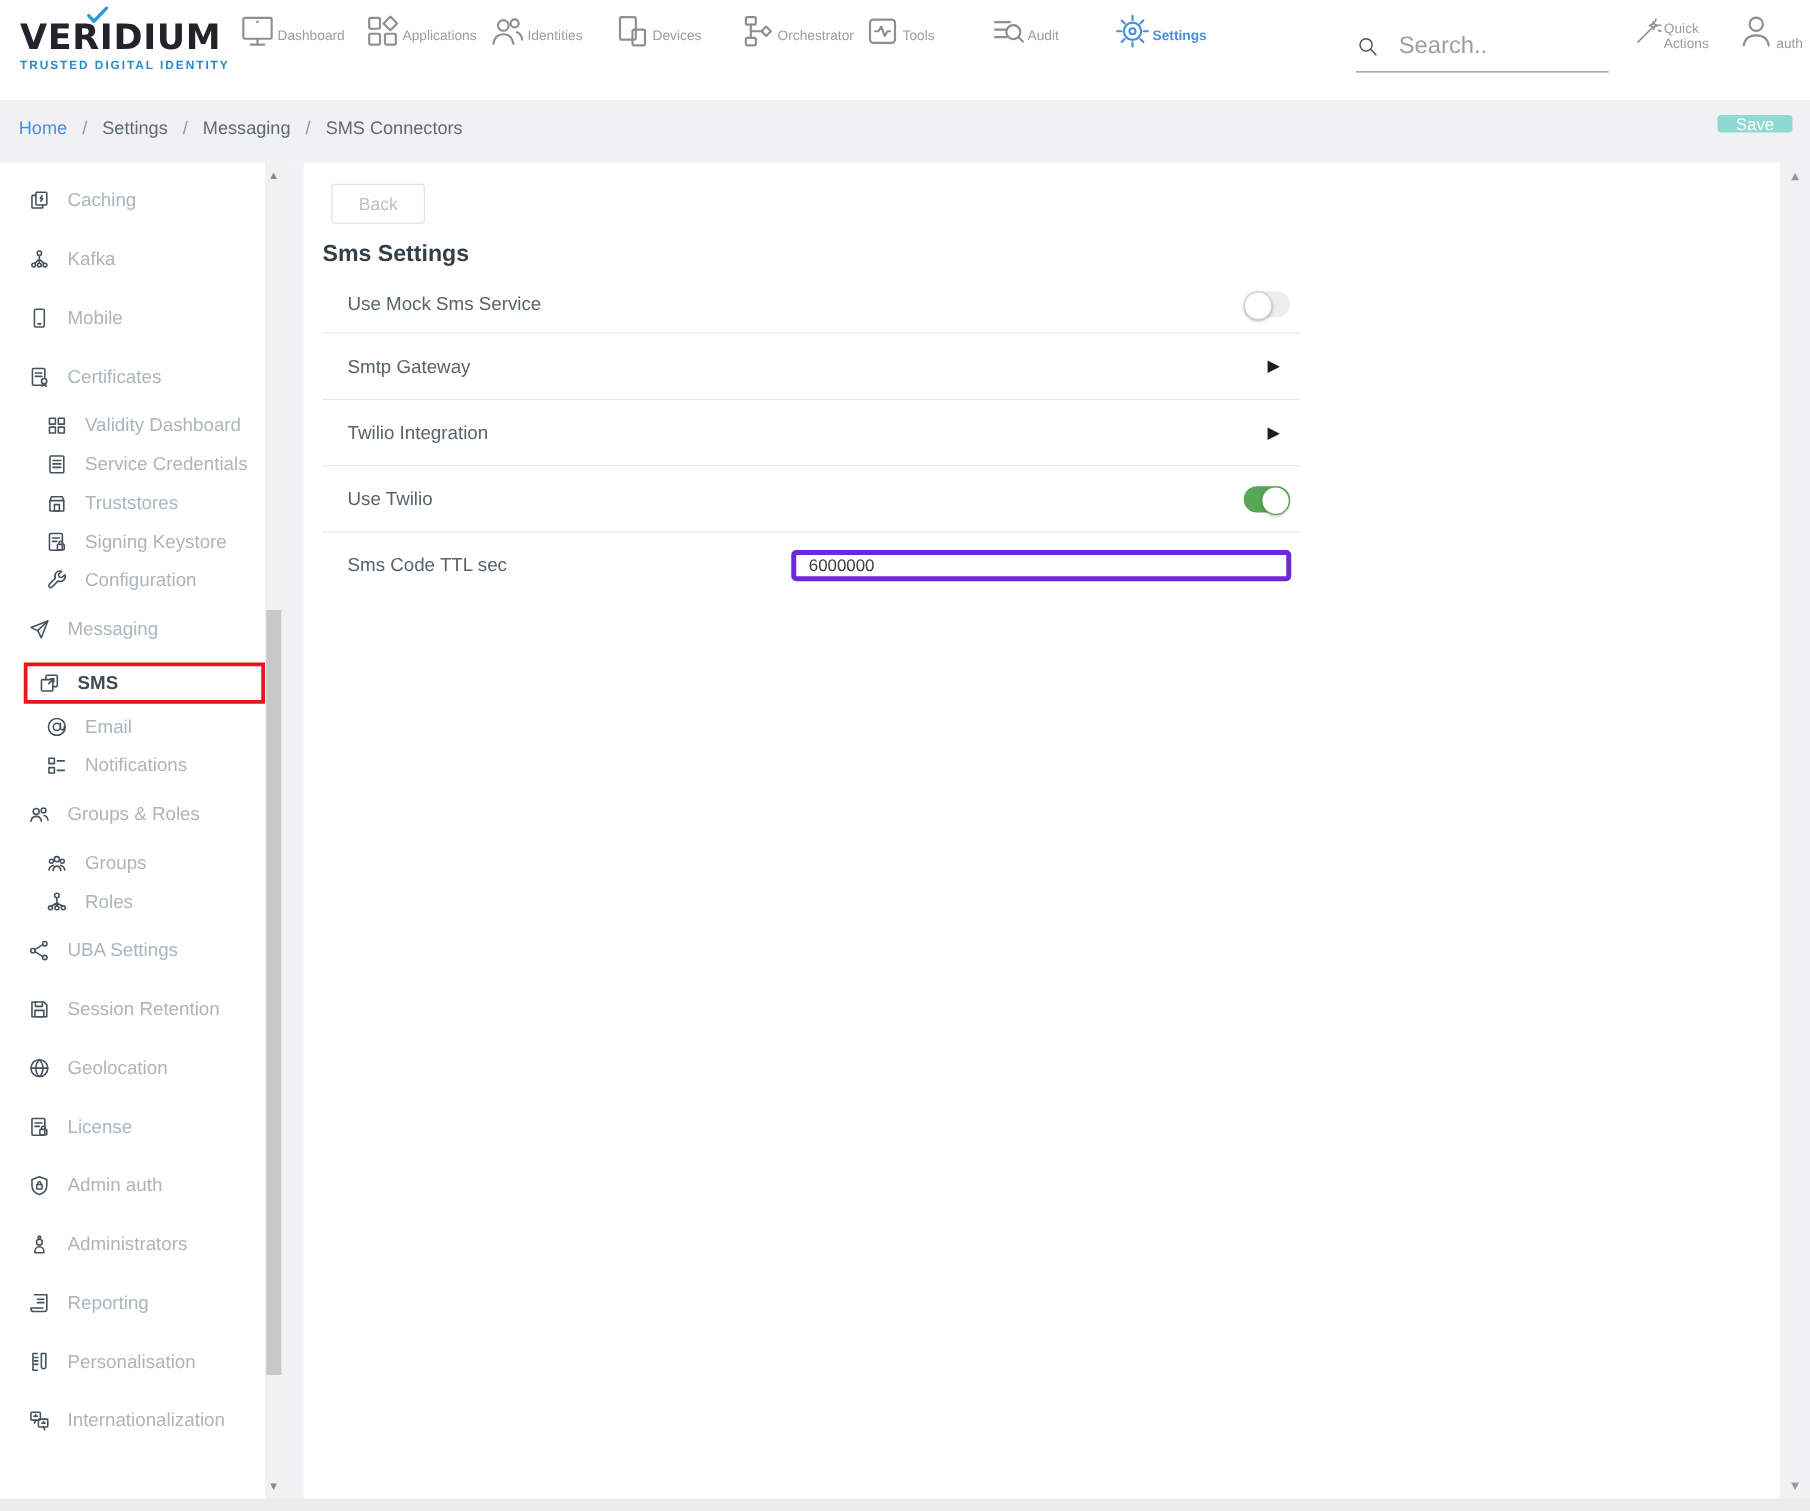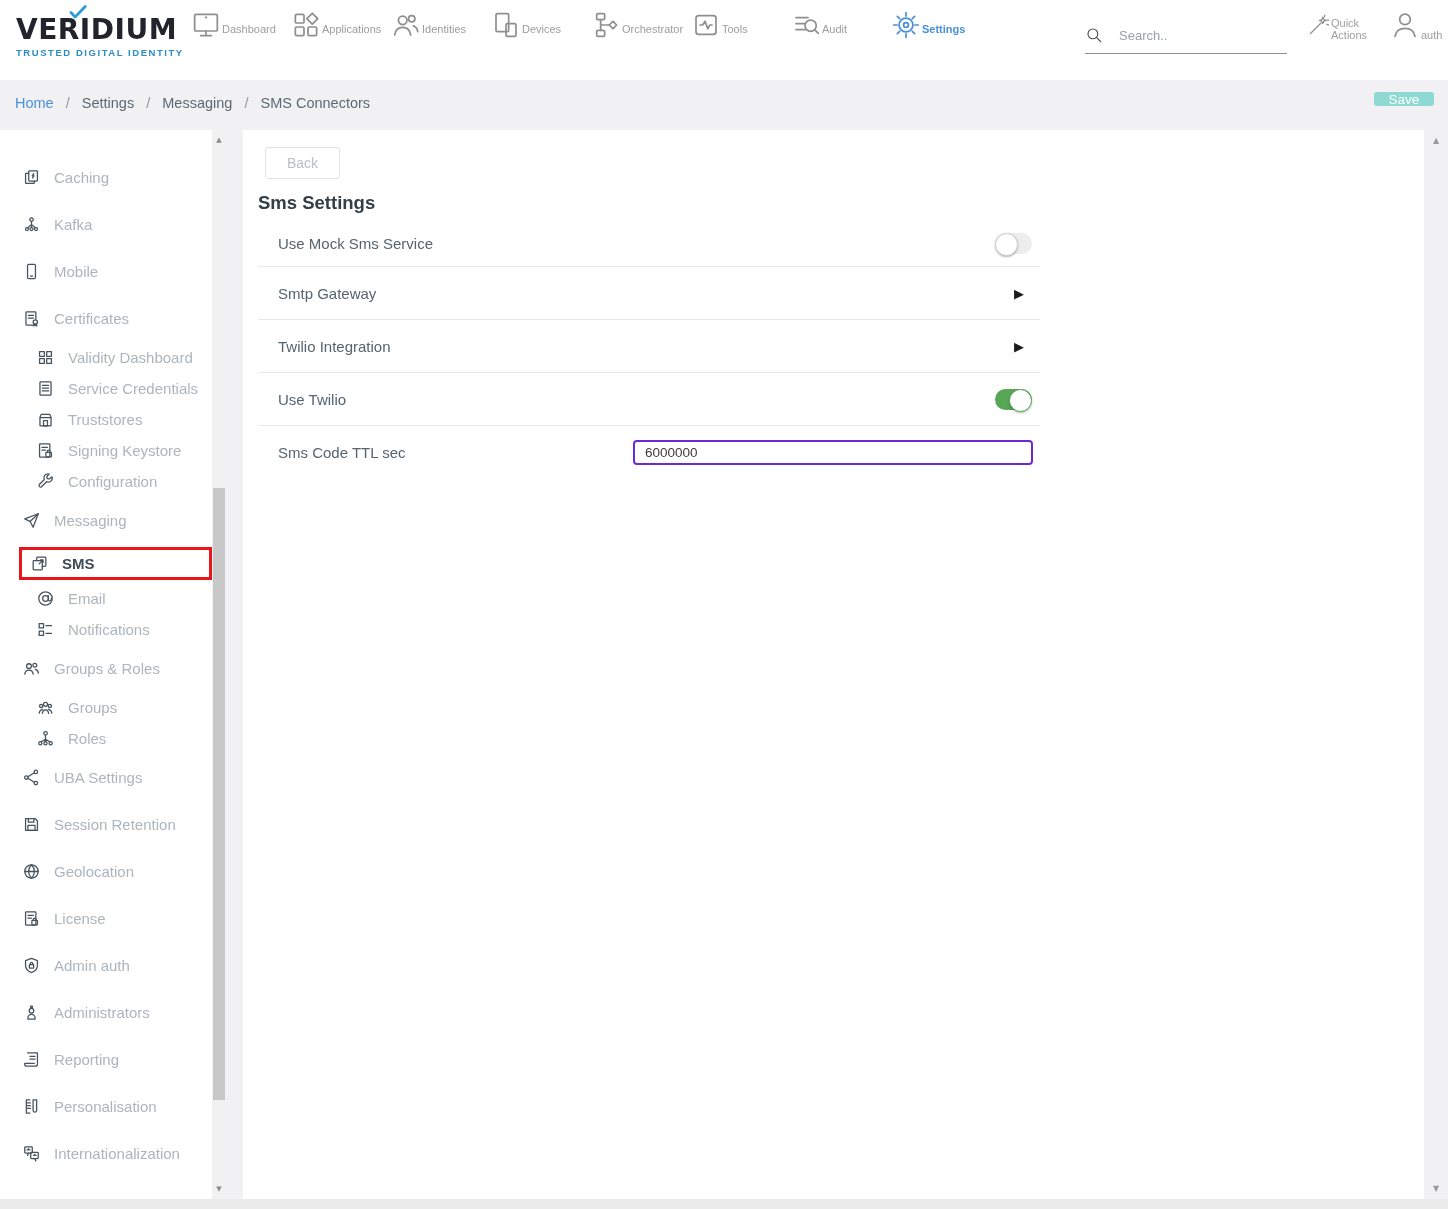--- a/index.html
+++ b/index.html
@@ -19,41 +19,41 @@
   .nav { position:absolute; left:190px; top:9px; display:flex; }
   .nav-item { width:100px; display:flex; align-items:center; cursor:pointer; }
   .nav-ic { width:32px; height:32px; color:#8f8f8f; }
   .nav-ic svg { stroke-width:1.3; }
   .nav-lb { margin-top:7px; font-size:11px; color:#9d9d9d; }
   .nav-item.active .nav-ic, .nav-item.active .nav-lb { color:#4a90d9; }
   .nav-item.active .nav-lb { font-weight:700; }
 
   .search-box { position:absolute; left:1085px; top:26px; width:202px; border-bottom:1px solid #8f8f8f; display:flex; align-items:center; padding-bottom:9px; }
   .search-ic { width:18px; height:18px; color:#4d4d4d; margin-right:16px; flex:none; }
-  .search-input { border:none; outline:none; font-size:13px; color:#333; width:150px; background:transparent; font-family:inherit; }
+  .search-input { border:none; outline:none; font-size:19px; color:#333; width:150px; background:transparent; font-family:inherit; }
   .search-input::placeholder { color:#9aa0a6; }
 
   .hdr-right { position:absolute; top:9px; display:flex; flex-direction:row; align-items:flex-end; cursor:pointer; }
   .qa { left:1307px; width:74px; }
   .usr { left:1389px; width:56px; }
 
   
   .crumbbar { position:absolute; left:0; top:80px; width:1448px; height:50px; background:#f1f0f2; }
   .crumbs { position:absolute; left:15px; top:15px; font-size:14.5px; color:#5d6a74; }
   .crumb { cursor:pointer; }
   .crumb-home { color:#4a90d9; }
   .crumb-sep { color:#90999f; margin:0 8px; }
   .save-btn { position:absolute; right:14px; top:12px; width:60px; height:14px; background:#8edad2; color:#fff; border:none; border-radius:3px; font-size:13.5px; font-family:inherit; cursor:pointer; }
 
   
   .band { position:absolute; left:0; top:130px; width:1448px; height:1069px; background:#f1f0f2; }
   .hscroll { position:absolute; left:0; top:1199px; width:1448px; height:10px; background:#ebebeb; }
 
   
-  .sidebar { position:absolute; left:0; top:130px; width:212px; height:1069px; background:#fff; overflow:hidden; padding-top:24px; }
+  .sidebar { position:absolute; left:0; top:130px; width:212px; height:1069px; background:#fff; overflow:hidden; padding-top:7px; }
   .sb-item { display:flex; align-items:center; cursor:pointer; }
   .sb-item.top { padding:14px 0 14px 22px; }
   .sb-item.sub { padding:6px 0 6px 36px; }
   .sb-ic { width:19px; height:19px; color:#46525c; margin-right:13px; flex:none; }
   .sb-ic svg { stroke-width:1.6; }
   .sb-lb { font-size:15px; color:#adb5bb; white-space:nowrap; }
   .sb-item.selected { margin:3px 0 3px 19px; border:3px solid #e8151c; padding:4px 8px; }
   .sb-item.selected .sb-lb { color:#3e4c58; font-weight:700; }
 
   .sb-scroll { position:absolute; left:212px; top:130px; width:14px; height:1069px; background:#f1f1f1; }
@@ -72,21 +72,21 @@
   .row { position:relative; height:53px; border-bottom:1px solid #e9e9e9; display:flex; align-items:center; }
   .row:first-child { height:46px; }
   .row:last-child { border-bottom:none; }
   .row-lb { margin-left:20px; font-size:15px; color:#56646f; }
   .row-right { margin-left:auto; display:flex; align-items:center; }
   .toggle { width:37px; height:21px; border-radius:11px; background:#ededed; position:relative; display:inline-block; margin-right:8px; cursor:pointer; }
   .toggle::after { content:''; position:absolute; width:21px; height:21px; border-radius:50%; background:#fff; border:1px solid #cfcfcf; left:0; top:0; box-shadow:0 1px 2px rgba(0,0,0,.28); }
   .toggle.on { background:#57a757; }
   .toggle.on::after { left:auto; right:0; border-color:#57a757; }
   .expand-arrow { font-family:"DejaVu Sans",sans-serif; font-size:13px; color:#1c1c1c; margin-right:16px; cursor:pointer; }
-  .ttl-input { position:absolute; left:375px; top:14px; width:400px; height:25px; border:2px solid #6d28d9; border-radius:4px; padding:0 10px; font-size:13.5px; color:#3c3c3c; font-family:inherit; outline:none; }
+  .ttl-input { position:absolute; left:375px; top:14px; width:400px; height:25px; border:4px solid #6d28d9; border-radius:4px; padding:0 10px; font-size:13.5px; color:#3c3c3c; font-family:inherit; outline:none; }
 </style>
 </head>
 <body>
 
 <div class="header">
   <div class="logo">
     <div class="brand-wrap">
       <span class="brand">VERIDIUM</span>
       <span class="brand-check">
           <svg viewBox="0 0 24 20">

